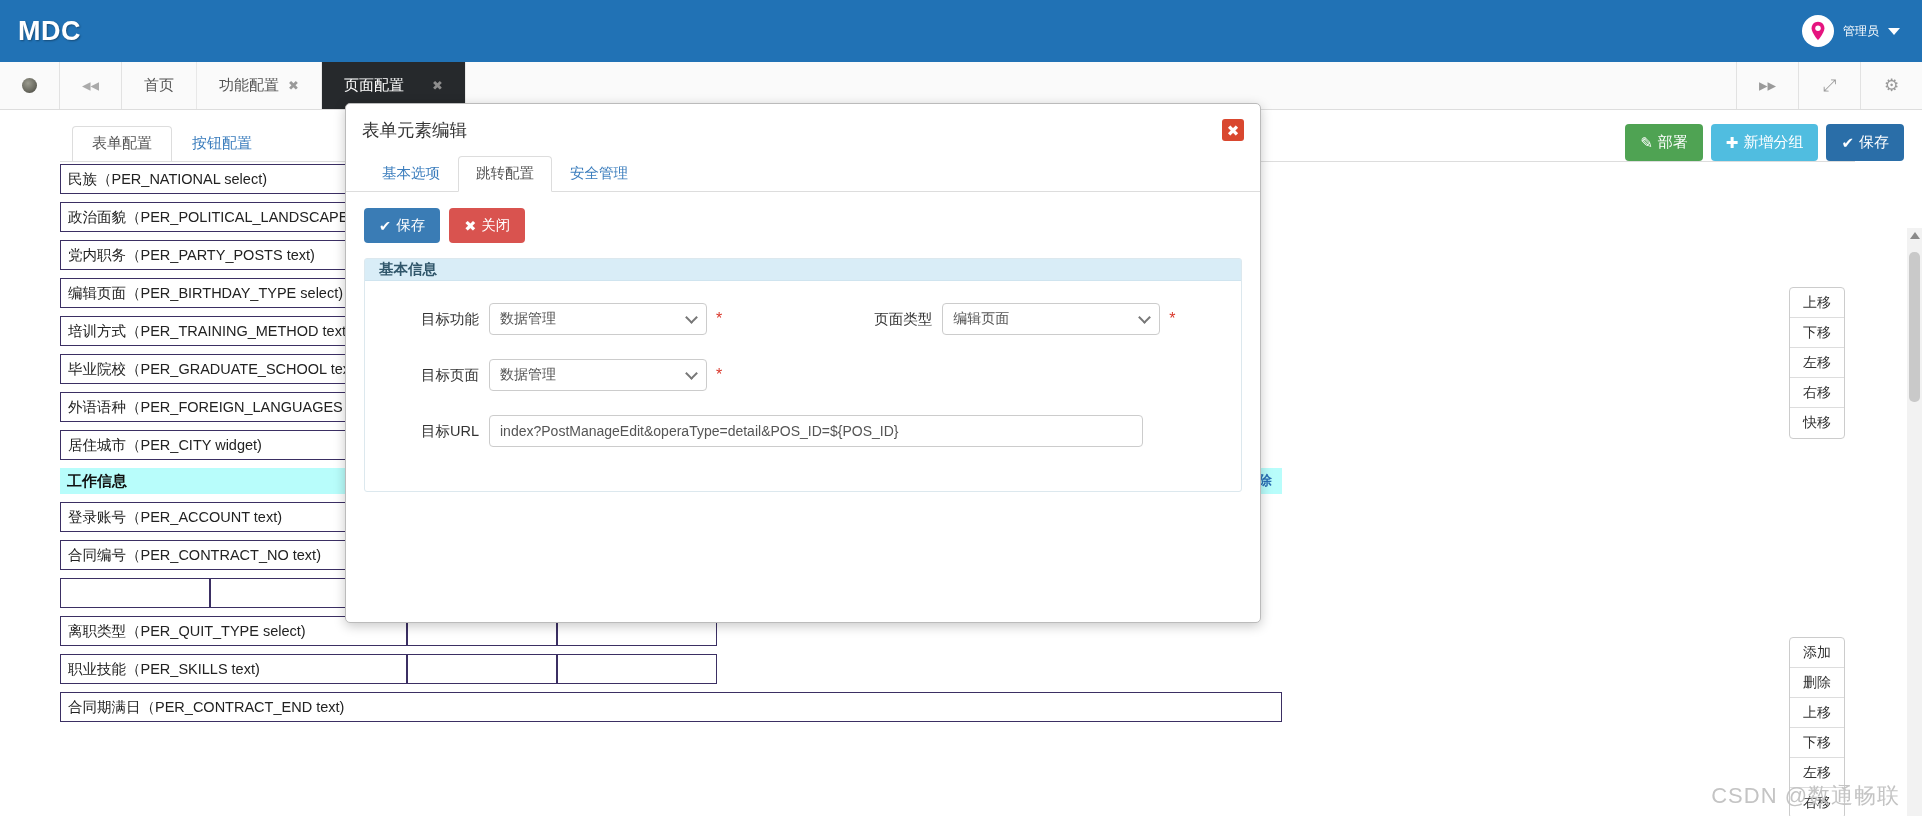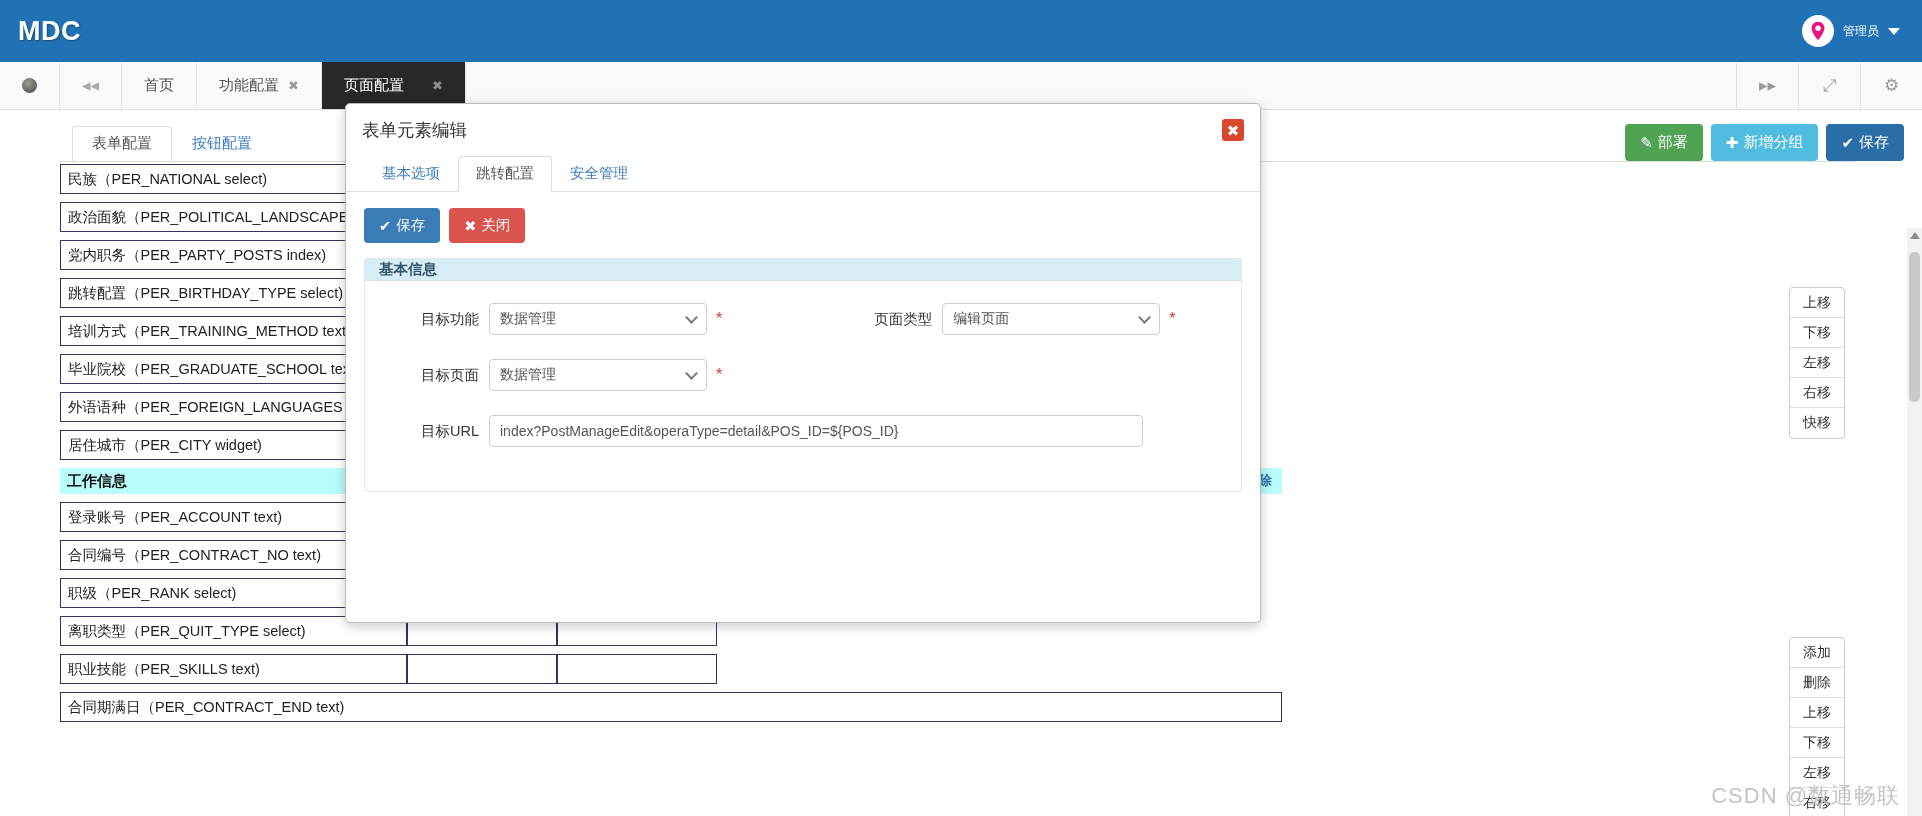--- a/index.html
+++ b/index.html
@@ -272,26 +272,26 @@
           <div class="fcell w-left">民族（PER_NATIONAL  select)</div>
           <div class="fcell w-mid"></div>
           <div class="fcell w-right"></div>
         </div>
         <div class="frow">
           <div class="fcell w-left">政治面貌（PER_POLITICAL_LANDSCAPE  select)</div>
           <div class="fcell w-mid"></div>
           <div class="fcell w-right"></div>
         </div>
         <div class="frow">
-          <div class="fcell w-left">党内职务（PER_PARTY_POSTS  index)</div>
-          <div class="fcell w-mid"></div>
-          <div class="fcell w-right"></div>
-        </div>
-        <div class="frow">
-          <div class="fcell w-left">跳转配置（PER_BIRTHDAY_TYPE  select)</div>
+          <div class="fcell w-left">党内职务（PER_PARTY_POSTS  text)</div>
+          <div class="fcell w-mid"></div>
+          <div class="fcell w-right"></div>
+        </div>
+        <div class="frow">
+          <div class="fcell w-left">编辑页面（PER_BIRTHDAY_TYPE  select)</div>
           <div class="fcell w-mid"></div>
           <div class="fcell w-right"></div>
         </div>
         <div class="frow">
           <div class="fcell w-left">培训方式（PER_TRAINING_METHOD  text)</div>
           <div class="fcell w-mid"></div>
           <div class="fcell w-right"></div>
         </div>
         <div class="frow">
           <div class="fcell w-left">毕业院校（PER_GRADUATE_SCHOOL  text)</div>
@@ -322,21 +322,20 @@
           <div class="fcell w-left">登录账号（PER_ACCOUNT  text)</div>
           <div class="fcell w-mid"></div>
           <div class="fcell w-right"></div>
         </div>
         <div class="frow">
           <div class="fcell w-left">合同编号（PER_CONTRACT_NO  text)</div>
           <div class="fcell w-mid"></div>
           <div class="fcell w-right red"></div>
         </div>
         <div class="frow">
-          <div class="fcell w-left">职级（PER_RANK  select)</div>
           <div class="fcell w-mid"></div>
           <div class="fcell w-right"></div>
         </div>
         <div class="frow">
           <div class="fcell w-left">离职类型（PER_QUIT_TYPE  select)</div>
           <div class="fcell w-mid"></div>
           <div class="fcell w-right"></div>
         </div>
         <div class="frow">
           <div class="fcell w-left">职业技能（PER_SKILLS  text)</div>

